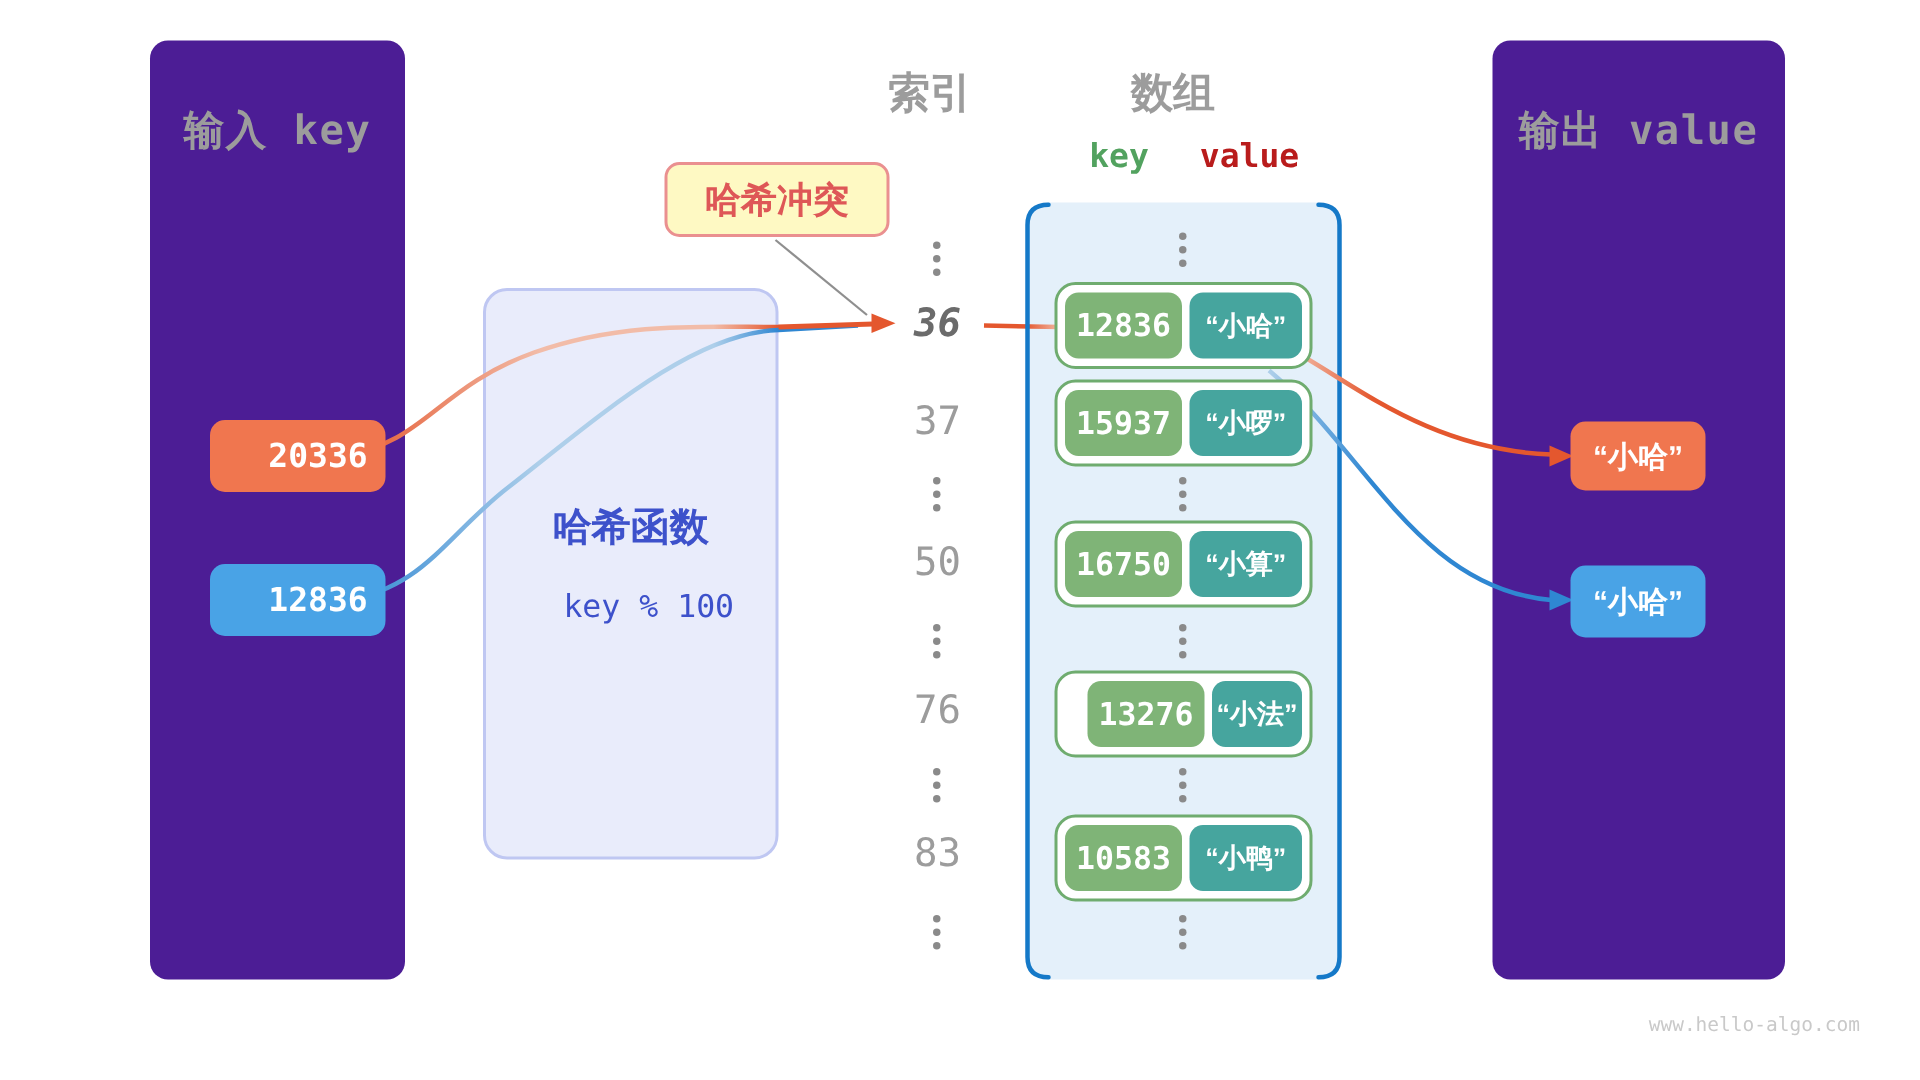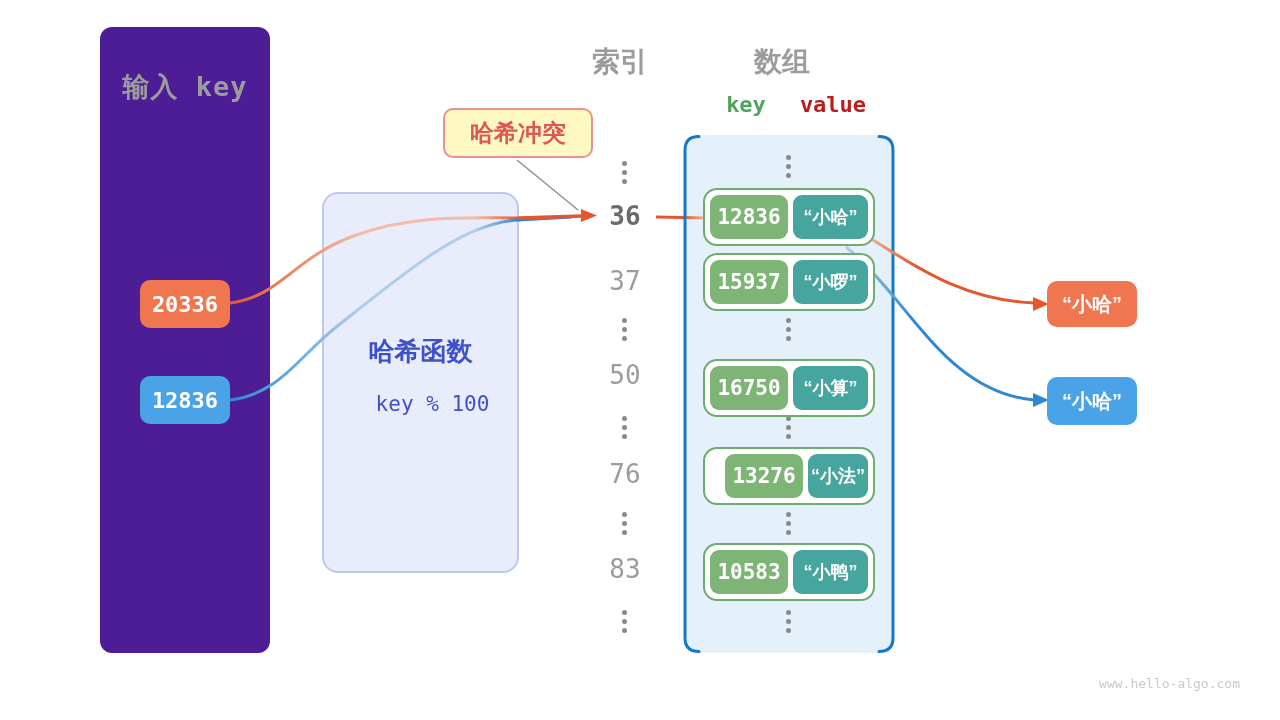--- a/index.html
+++ b/index.html
@@ -52,39 +52,42 @@
         padding:0 5px;gap:5px;z-index:3;box-sizing:border-box;}
   .pair .k{width:78px;height:44px;background:#7FB477;border-radius:9px;display:flex;
            align-items:center;justify-content:center;color:#fff;font-weight:bold;
            font-family:"DejaVu Sans Mono",monospace;font-size:21px;}
   .pair .v{flex:1;height:44px;background:#46A59E;border-radius:9px;display:flex;
            align-items:center;justify-content:center;color:#fff;font-weight:bold;font-size:18px;}
 
   
   .chip{position:absolute;border-radius:10px;display:flex;align-items:center;justify-content:center;
         color:#fff;font-weight:bold;z-index:3;}
-  .chip.num{font-family:"DejaVu Sans Mono",monospace;font-size:22px;}
+  .chip.num{font-family:"DejaVu Sans Mono",monospace;font-size:22px;padding-left:27px;}
   .chip.txt{font-size:20px;}
   .chip.orange{background:#F0764F;}
   .chip.blue{background:#49A3E6;}
 
   .watermark{position:absolute;right:40px;top:676px;z-index:3;
              font-family:"DejaVu Sans Mono",monospace;font-size:13px;color:#C9C9C9;}
 
   svg.overlay{position:absolute;left:0;top:0;z-index:2;pointer-events:none;}
 </style>
 </head>
 <body>
 
 <div class="canvas">
 
   <div class="abs panel" style="left:100px;top:27px;width:170px;height:626px;">
     <div class="panel-title">输入 key</div>
   </div>
 
+  <div class="abs panel" style="left:995px;top:27px;width:195px;height:626px;">
+    <div class="panel-title">输出 value</div>
+  </div>
 
   <div class="abs hash-box">
     <div class="hash-name">哈希函数</div>
     <div class="hash-formula">key % 100</div>
   </div>
 
   <div class="abs array-fill"></div>
 
   <svg class="overlay" width="1280" height="720" viewBox="0 0 1280 720">
     <defs>
@@ -143,21 +146,21 @@
   <div class="col-title" style="left:565px;top:43px;width:110px;">索引</div>
   <div class="kv-header kv-key">key</div>
   <div class="kv-header kv-value">value</div>
 
   <div class="chip num orange" style="left:140px;top:280px;width:90px;height:48px;">20336</div>
   <div class="chip num blue" style="left:140px;top:376px;width:90px;height:48px;">12836</div>
 
   <div class="chip txt orange" style="left:1047px;top:281px;width:90px;height:46px;">“小哈”</div>
   <div class="chip txt blue" style="left:1047px;top:377px;width:90px;height:48px;">“小哈”</div>
 
-  <div class="idx bold" style="top:201px;">36</div>
+  <div class="idx bold" style="top:201px;font-style:italic;">36</div>
   <div class="idx" style="top:266px;">37</div>
   <div class="idx" style="top:360px;">50</div>
   <div class="idx" style="top:459px;">76</div>
   <div class="idx" style="top:554px;">83</div>
 
   <div class="dots" style="left:622px;top:161px;">
       <i></i>
       <i></i>
       <i></i>
     </div>
@@ -209,21 +212,21 @@
     </div>
 
   <div class="pair" style="top:188px;">
     <span class="k">12836</span>
     <span class="v">“小哈”</span>
   </div>
   <div class="pair" style="top:253px;">
     <span class="k">15937</span>
     <span class="v">“小啰”</span>
   </div>
-  <div class="pair" style="top:359px;">
+  <div class="pair" style="top:347px;">
     <span class="k">16750</span>
     <span class="v">“小算”</span>
   </div>
   <div class="pair" style="top:447px;padding-left:20px;">
     <span class="k">13276</span>
     <span class="v">“小法”</span>
   </div>
   <div class="pair" style="top:543px;">
     <span class="k">10583</span>
     <span class="v">“小鸭”</span>

